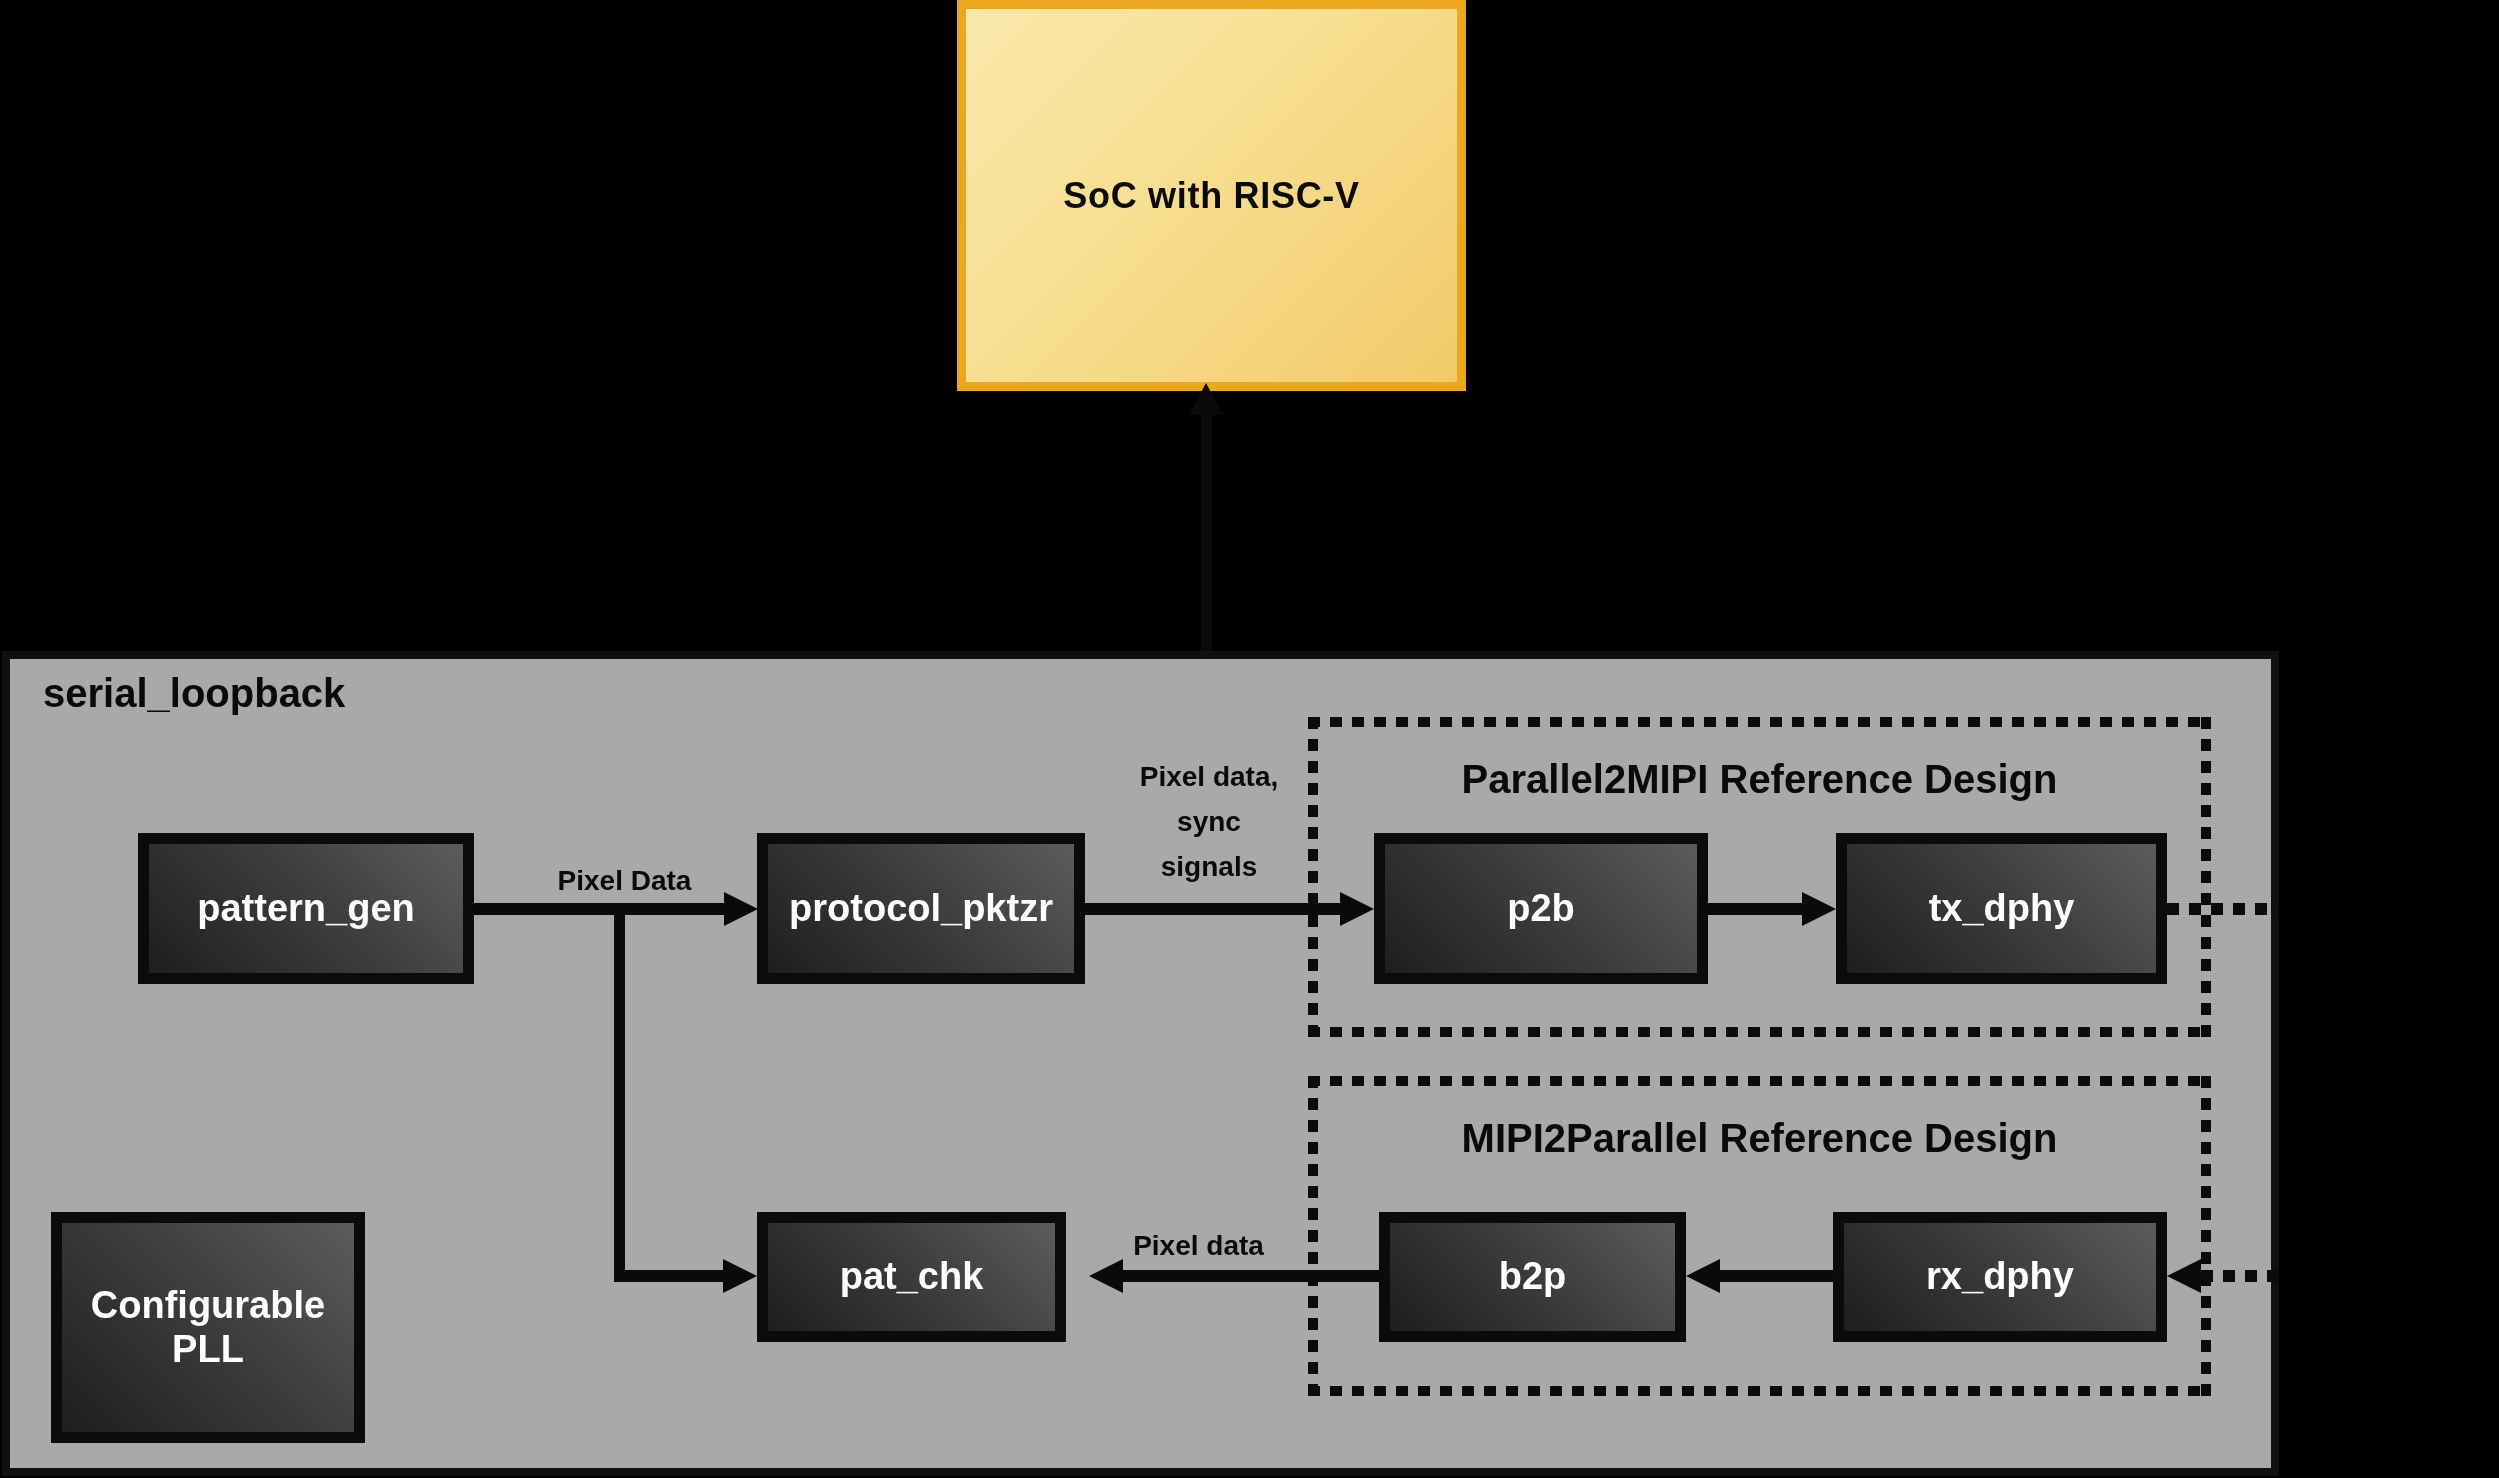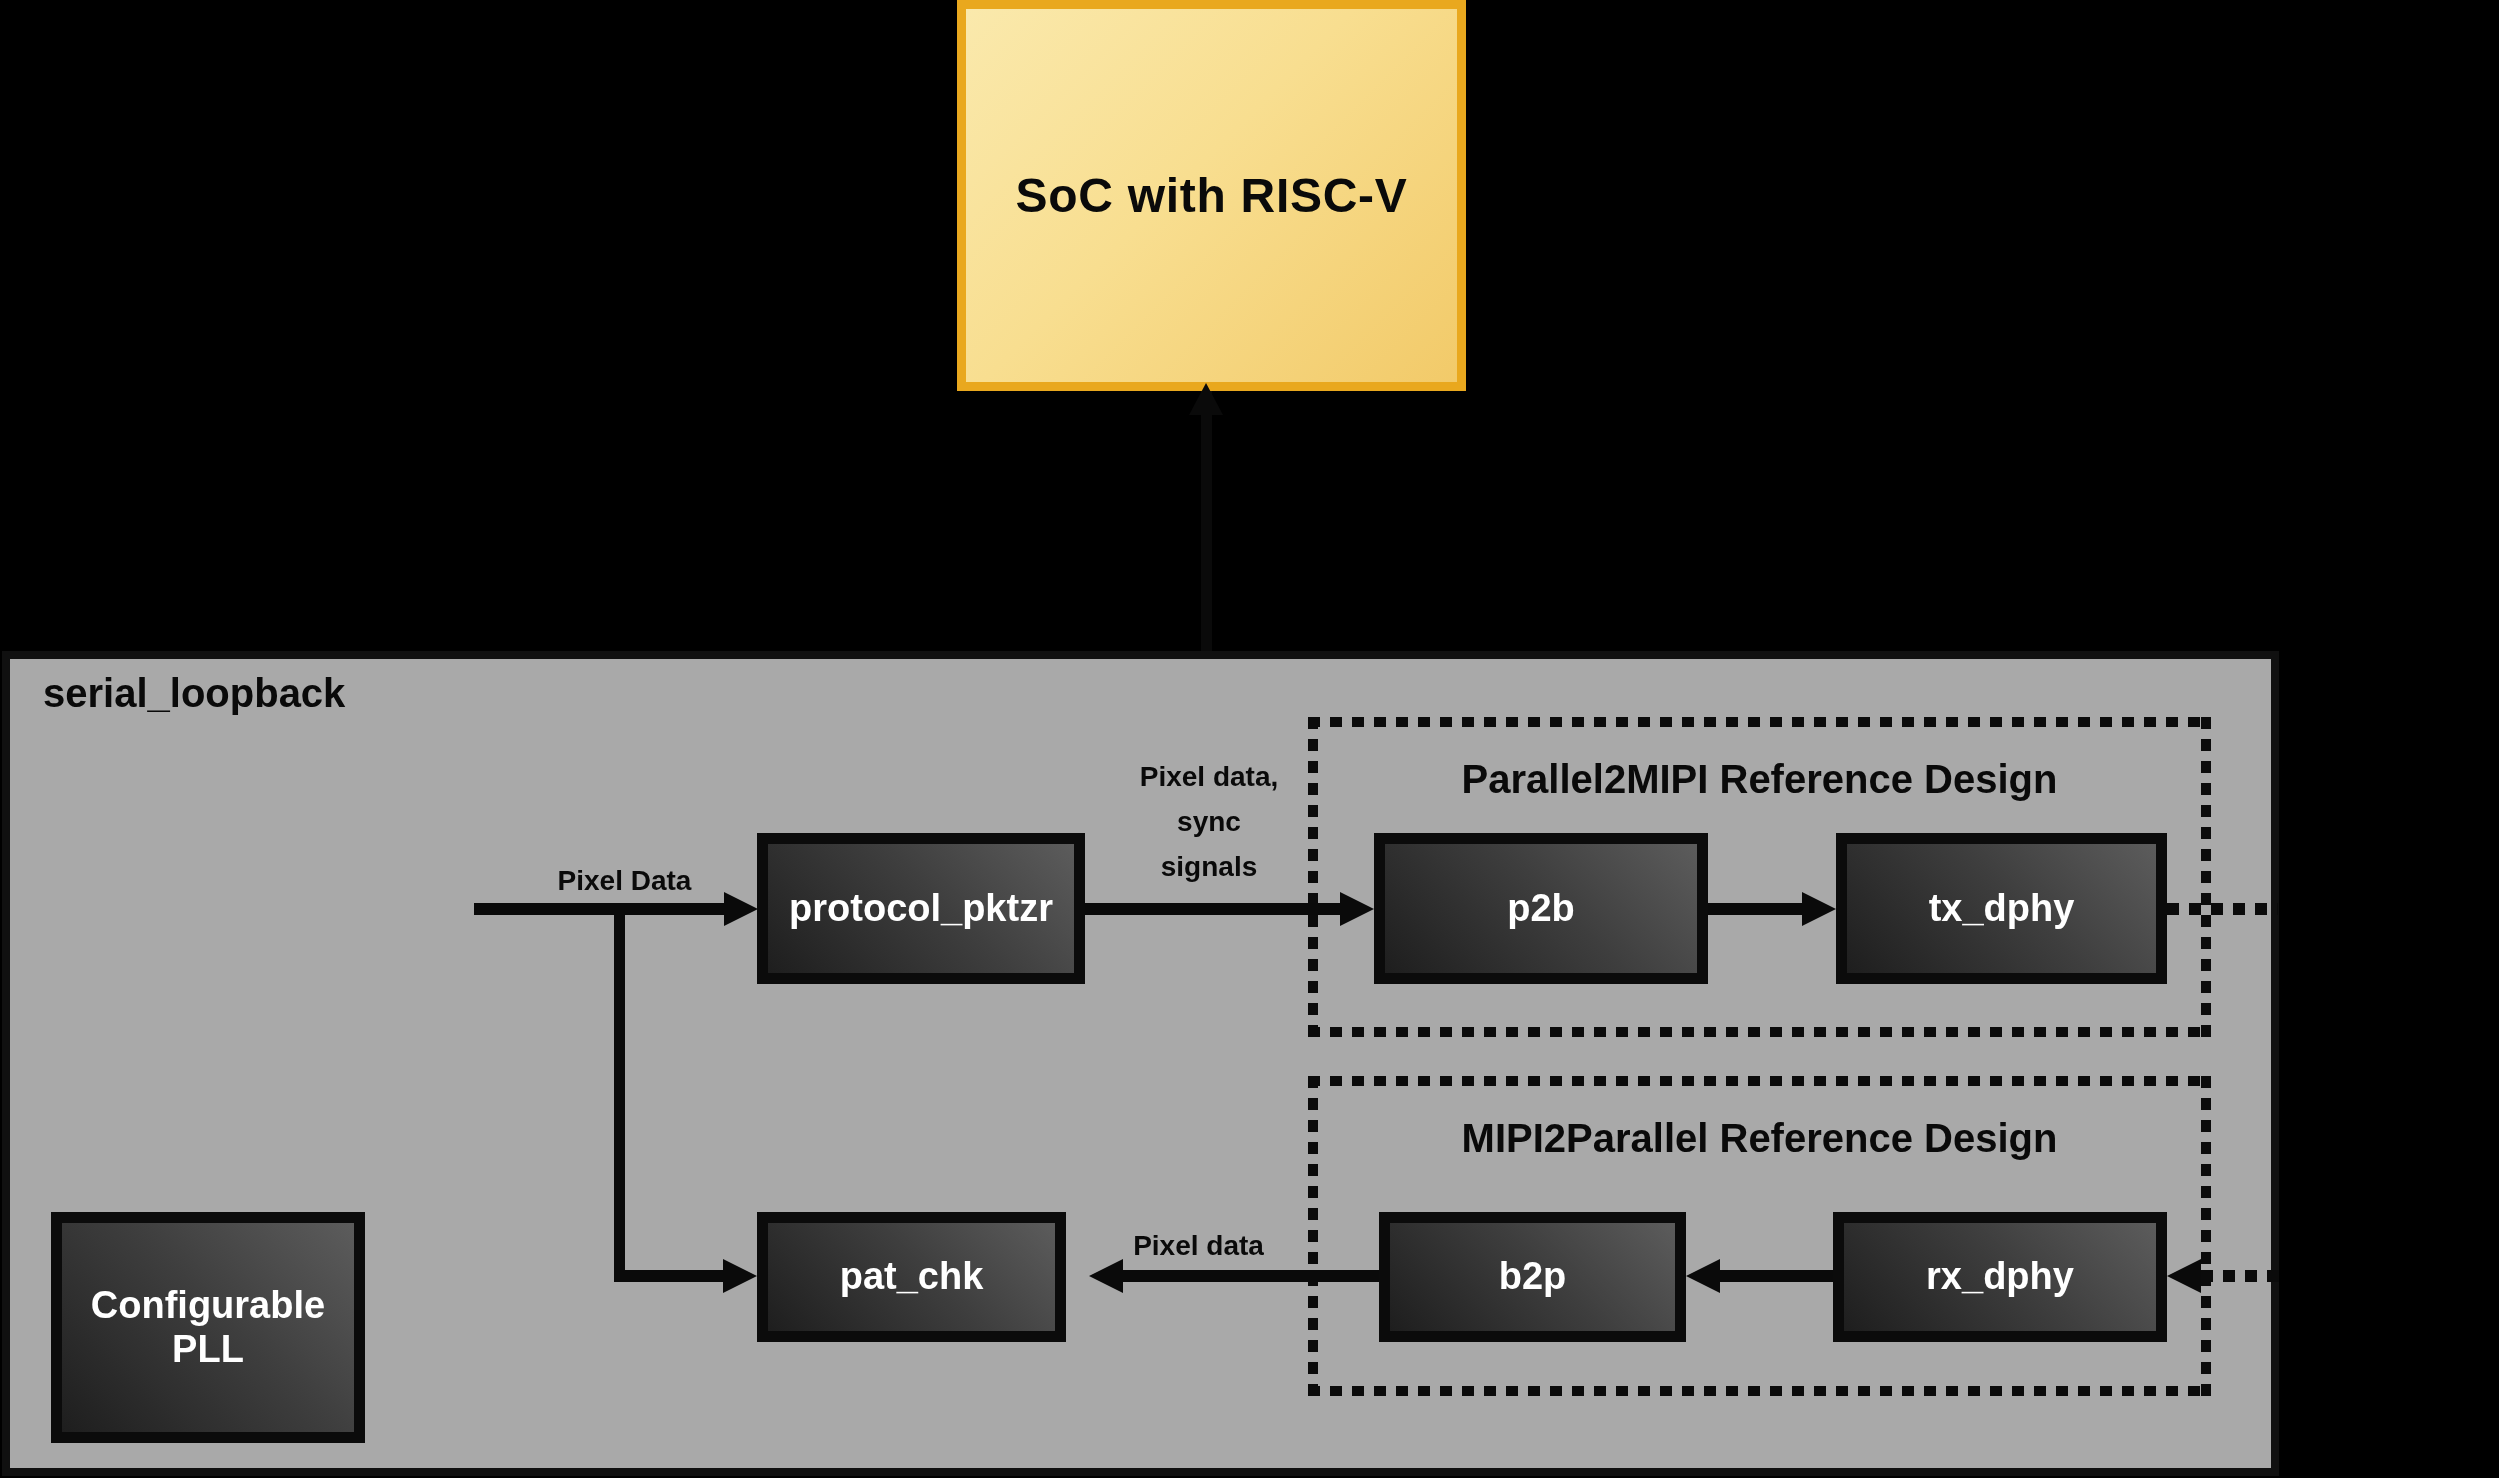--- a/index.html
+++ b/index.html
@@ -10,21 +10,21 @@
     overflow:hidden;
     font-family:"Liberation Sans", sans-serif;
   }
   
   .soc{
     position:absolute;left:957px;top:0;width:509px;height:391px;
     box-sizing:border-box;border:9.5px solid #E9A81E;
     background:linear-gradient(135deg,#FAE9AC 0%,#F8DE90 45%,#F2CA69 100%);
     display:flex;align-items:center;justify-content:center;
   }
-  .soc-label{font-size:48px;font-weight:bold;color:#0a0a0a;letter-spacing:0.7px;}
+  .soc-label{font-size:36px;font-weight:bold;color:#0a0a0a;letter-spacing:0.7px;}
   
   .panel{
     position:absolute;left:1.5px;top:651px;width:2277px;height:825px;
     box-sizing:border-box;border:8.8px solid #101010;background:#A9A9A9;
   }
   .panel-title{
     position:absolute;left:43px;top:671px;
     font-size:40px;font-weight:bold;color:#0a0a0a;
   }
   
@@ -107,20 +107,23 @@
 
   <div class="dotline" style="left:2201px;top:1270px;width:78px;"></div>
   <div class="head-left" style="left:2167px;top:1259px;"></div>
 
   <div class="hline" style="left:1720px;top:1270px;width:113px;"></div>
   <div class="head-left" style="left:1686px;top:1259px;"></div>
 
   <div class="hline" style="left:1123px;top:1270px;width:256px;"></div>
   <div class="head-left" style="left:1089px;top:1259px;"></div>
 
+  <div class="block" style="left:138px;top:833px;width:336px;height:151px;">
+    <span class="block-label">pattern_gen</span>
+  </div>
   <div class="block" style="left:757px;top:833px;width:328px;height:151px;">
     <span class="block-label">protocol_pktzr</span>
   </div>
   <div class="block" style="left:1374px;top:833px;width:334px;height:151px;text-align:center;">
     <span class="block-label">p2b</span>
   </div>
   <div class="block" style="left:1836px;top:833px;width:331px;height:151px;">
     <span class="block-label">tx_dphy</span>
   </div>
 

